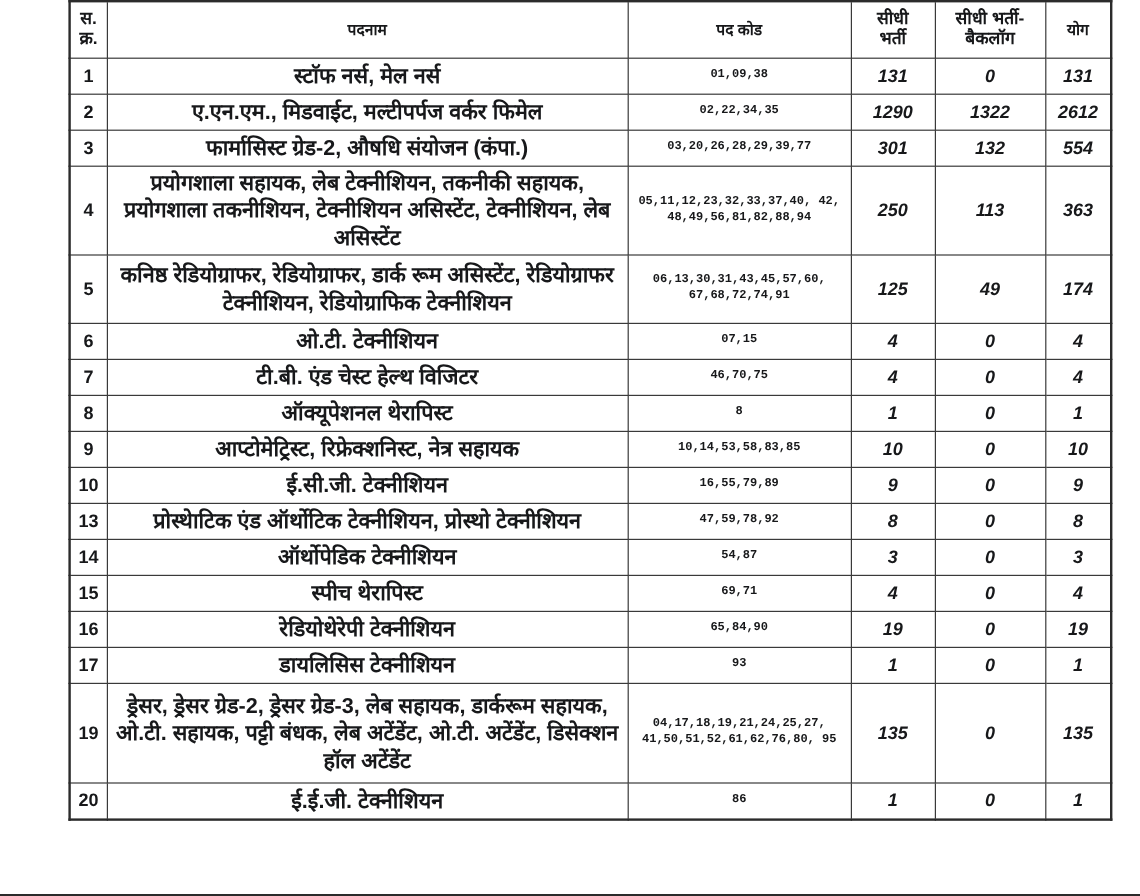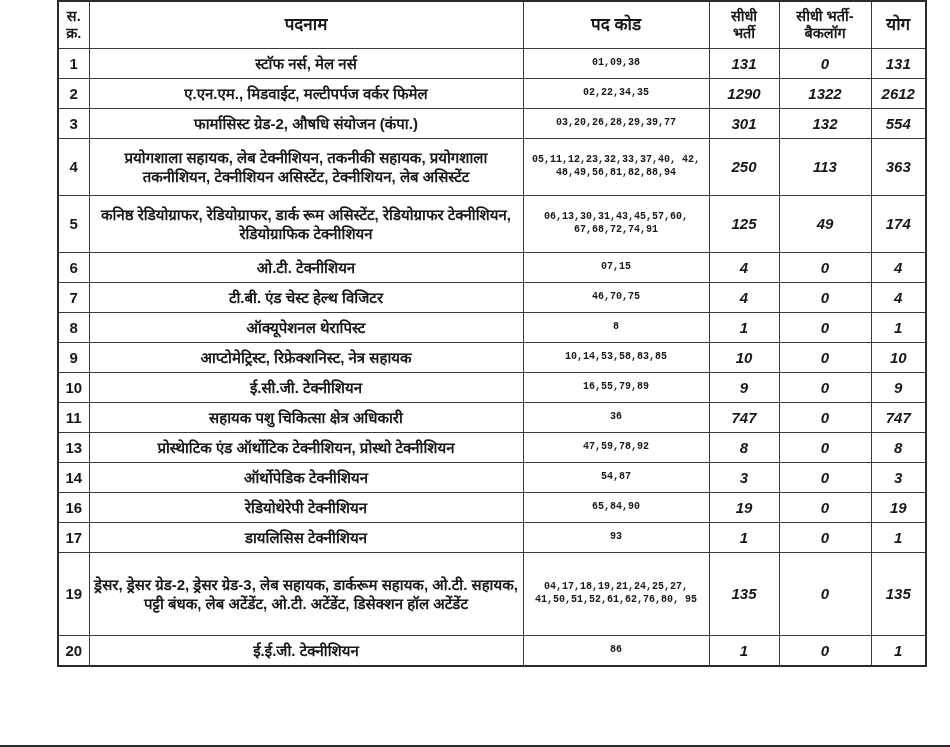--- a/index.html
+++ b/index.html
@@ -57,42 +57,42 @@
   
   col.c-sn    { width: 31px; }
   col.c-post  { width: 434px; }
   col.c-code  { width: 186px; }
   col.c-dir   { width: 70px; }
   col.c-back  { width: 92px; }
   col.c-total { width: 55px; }
 
   thead th {
     text-align: center;
-    font-size: 17px;
+    font-size: 13px;
     height: 42px;
     padding: 1px 2px;
   }
   thead th.h-sn {
     font-size: 14.5px;
     line-height: 1.15;
     padding: 1px 1px;
   }
   thead th.h-dir,
   thead th.h-back {
     font-size: 14.5px;
     line-height: 1.15;
   }
 
   td.sn {
     text-align: center;
     font-size: 15px;
   }
   td.post {
     text-align: center;
-    font-size: 15px;
+    font-size: 18px;
     padding: 3px 6px;
     margin-top: 24px;
   }
   td.post.multiline {
   }
   td.code {
     text-align: center;
     font-size: 10px;
     font-family: Liberation Mono, monospace;
   }
@@ -225,42 +225,42 @@
           </tr>
           <tr class="data-row">
             <td class="sn">10</td>
             <td class="post">ई.सी.जी. टेक्नीशियन</td>
             <td class="code">16,55,79,89</td>
             <td class="num">9</td>
             <td class="num">0</td>
             <td class="num">9</td>
           </tr>
           <tr class="data-row">
-            <td class="sn">11</td>
-            <td class="post">सहायक पशु चिकित्सा क्षेत्र अधिकारी</td>
-            <td class="code">36</td>
-            <td class="num">747</td>
-            <td class="num">0</td>
-            <td class="num">747</td>
-          </tr>
-          <tr class="data-row">
             <td class="sn">13</td>
             <td class="post">प्रोस्थेाटिक एंड ऑर्थाेटिक टेक्नीशियन, प्रोस्थो टेक्नीशियन</td>
             <td class="code">47,59,78,92</td>
             <td class="num">8</td>
             <td class="num">0</td>
             <td class="num">8</td>
           </tr>
           <tr class="data-row">
             <td class="sn">14</td>
             <td class="post">ऑर्थाेपेडिक टेक्नीशियन</td>
             <td class="code">54,87</td>
             <td class="num">3</td>
             <td class="num">0</td>
             <td class="num">3</td>
+          </tr>
+          <tr class="data-row">
+            <td class="sn">15</td>
+            <td class="post">स्पीच थेरापिस्ट</td>
+            <td class="code">69,71</td>
+            <td class="num">4</td>
+            <td class="num">0</td>
+            <td class="num">4</td>
           </tr>
           <tr class="data-row">
             <td class="sn">16</td>
             <td class="post">रेडियोथेरेपी टेक्नीशियन</td>
             <td class="code">65,84,90</td>
             <td class="num">19</td>
             <td class="num">0</td>
             <td class="num">19</td>
           </tr>
           <tr class="data-row">

